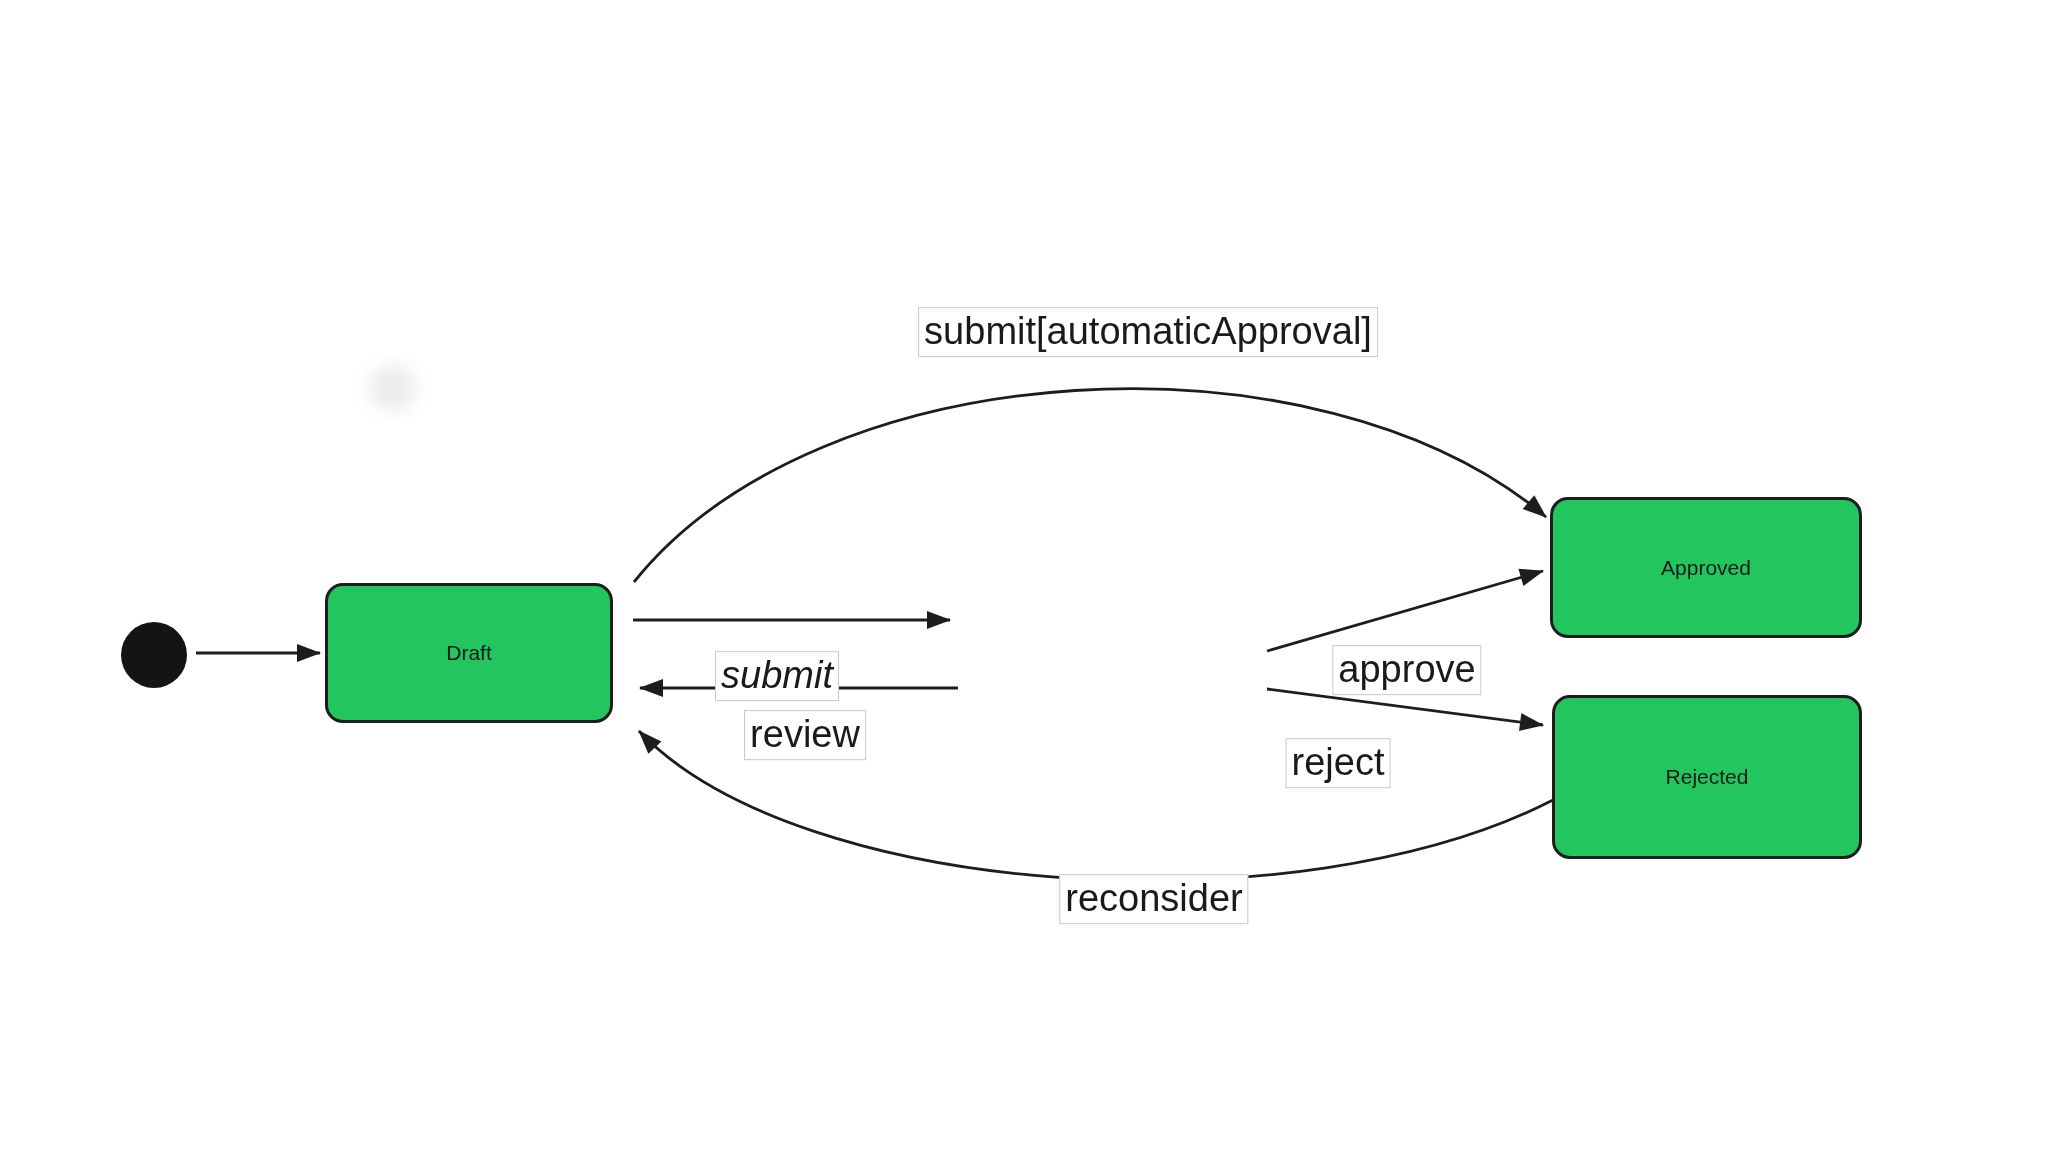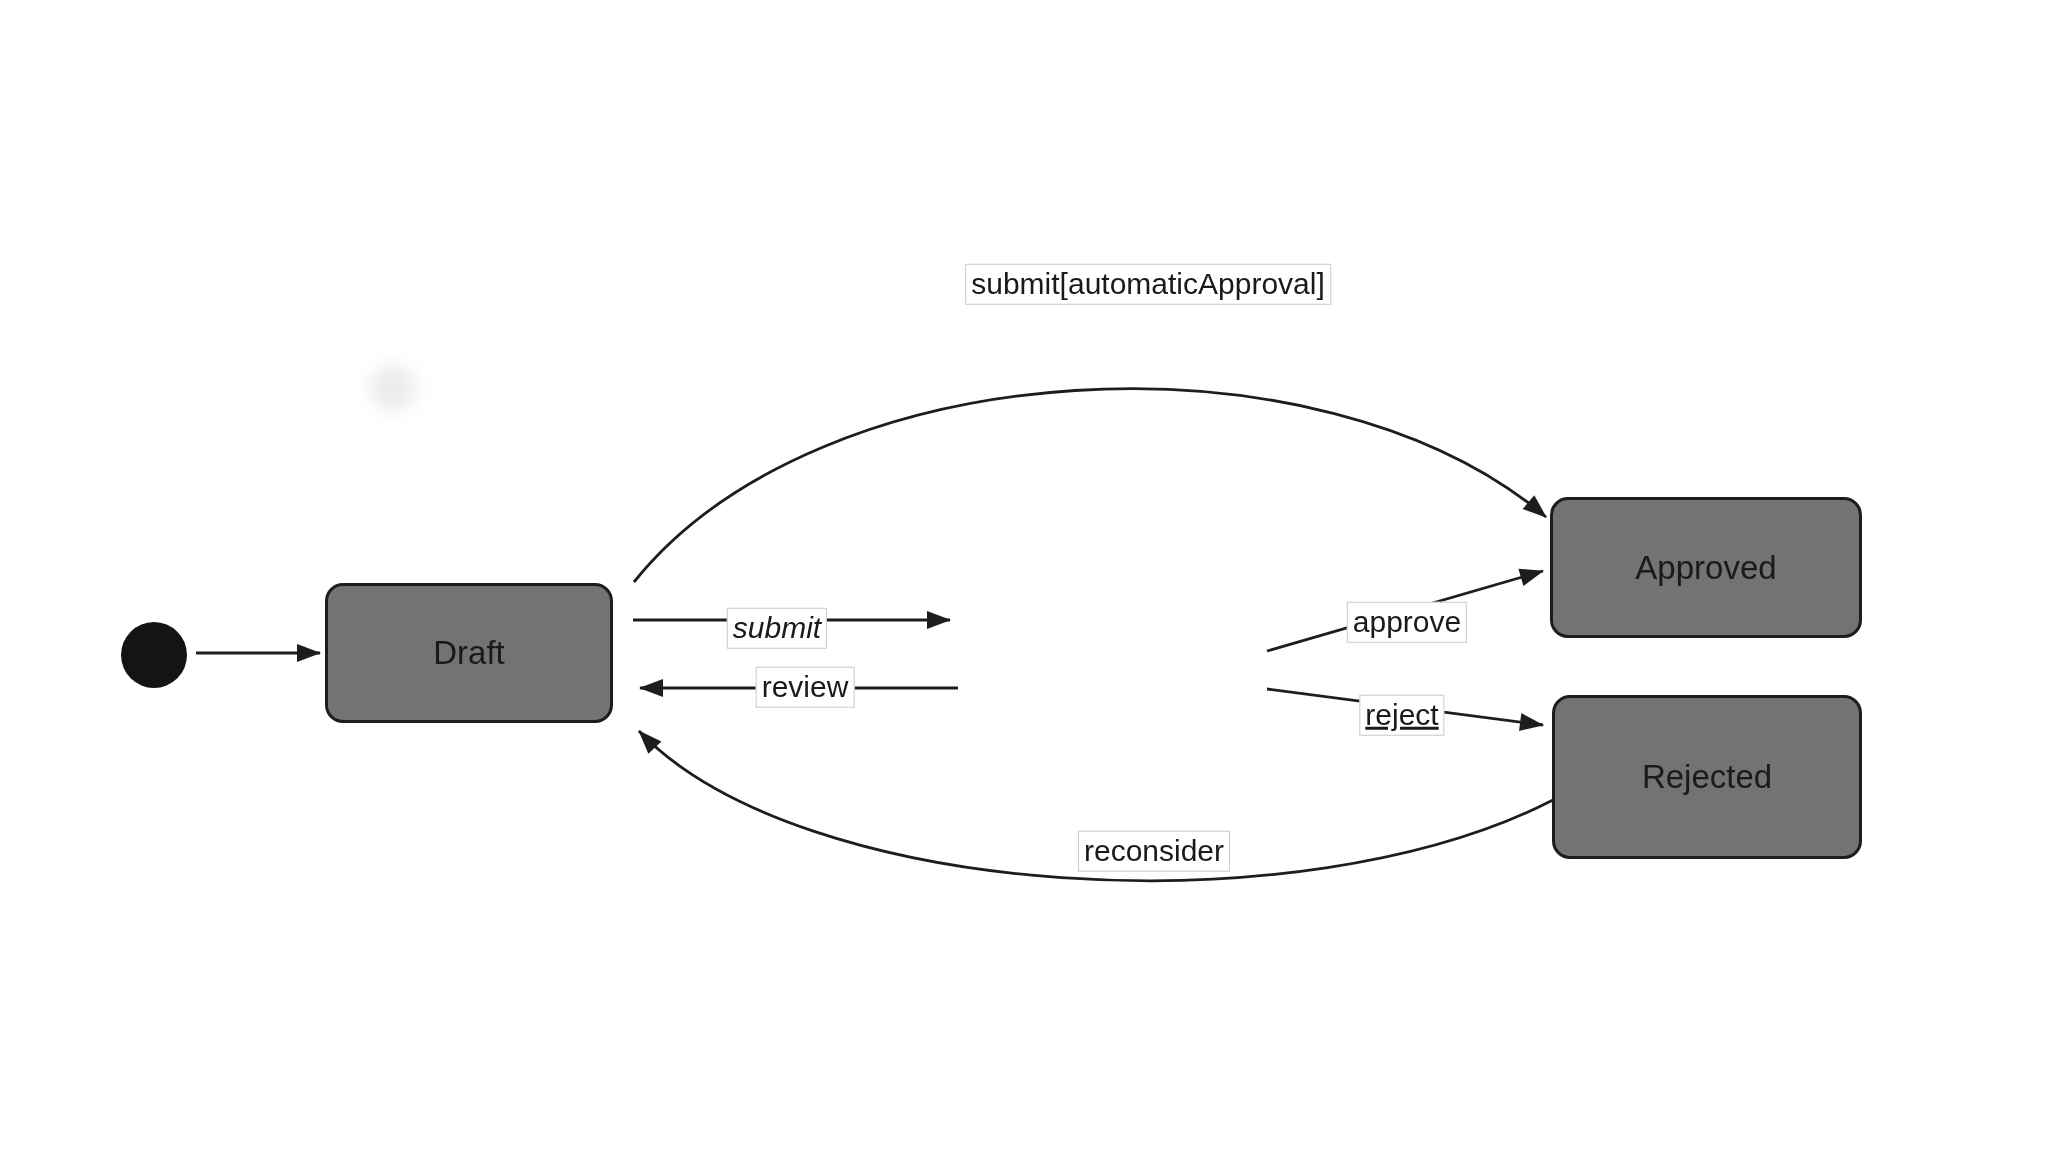--- a/index.html
+++ b/index.html
@@ -1,37 +1,37 @@
 <!DOCTYPE html>
 <html><head>
 <meta charset="utf-8">
 <style>
   html,body{margin:0;padding:0;background:#ffffff;}
   body{width:2048px;height:1152px;overflow:hidden;position:relative;
        font-family:"Liberation Sans",sans-serif;color:#1a1a1a;}
   .canvas{position:absolute;inset:0;filter:blur(0.4px);}
   svg.wires{position:absolute;left:0;top:0;width:2048px;height:1152px;}
 
-  .state{position:absolute;box-sizing:border-box;background:#737373;
+  .state{position:absolute;box-sizing:border-box;background:#22c55e;
          border:3px solid #1d1d1d;border-radius:18px;
          display:flex;align-items:center;justify-content:center;
-         font-size:33px;}
+         font-size:21px;}
   .state-draft{left:325px;top:583px;width:288px;height:140px;}
   .state-submitted{left:958px;top:583px;width:309px;height:140px;}
   .state-approved{left:1550px;top:497px;width:312px;height:141px;}
   .state-rejected{left:1552px;top:695px;width:310px;height:164px;}
 
   .edge-label{position:absolute;transform:translate(-50%,-50%);
               background:#ffffff;border:1.5px solid #c9c9c9;
-              padding:2px 5px;font-size:30px;line-height:1.15;
-              white-space:nowrap;}
+              padding:2px 5px;font-size:38px;line-height:1.15;
+              white-space:nowrap;margin-top:48px;}
   .lbl-submit{left:777px;top:628px;font-style:italic;}
   .lbl-review{left:805px;top:687px;}
   .lbl-approve{left:1407px;top:622px;}
-  .lbl-reject{left:1402px;top:715px;text-decoration:underline;}
+  .lbl-reject{left:1338px;top:715px;}
   .lbl-reconsider{left:1154px;top:851px;}
   .lbl-auto{left:1148px;top:284px;}
 
   .smudge{position:absolute;left:393px;top:388px;width:46px;height:46px;
           transform:translate(-50%,-50%);border-radius:50%;
           background:#ebebeb;filter:blur(9px);}
 </style>
 </head>
 <body>
 

